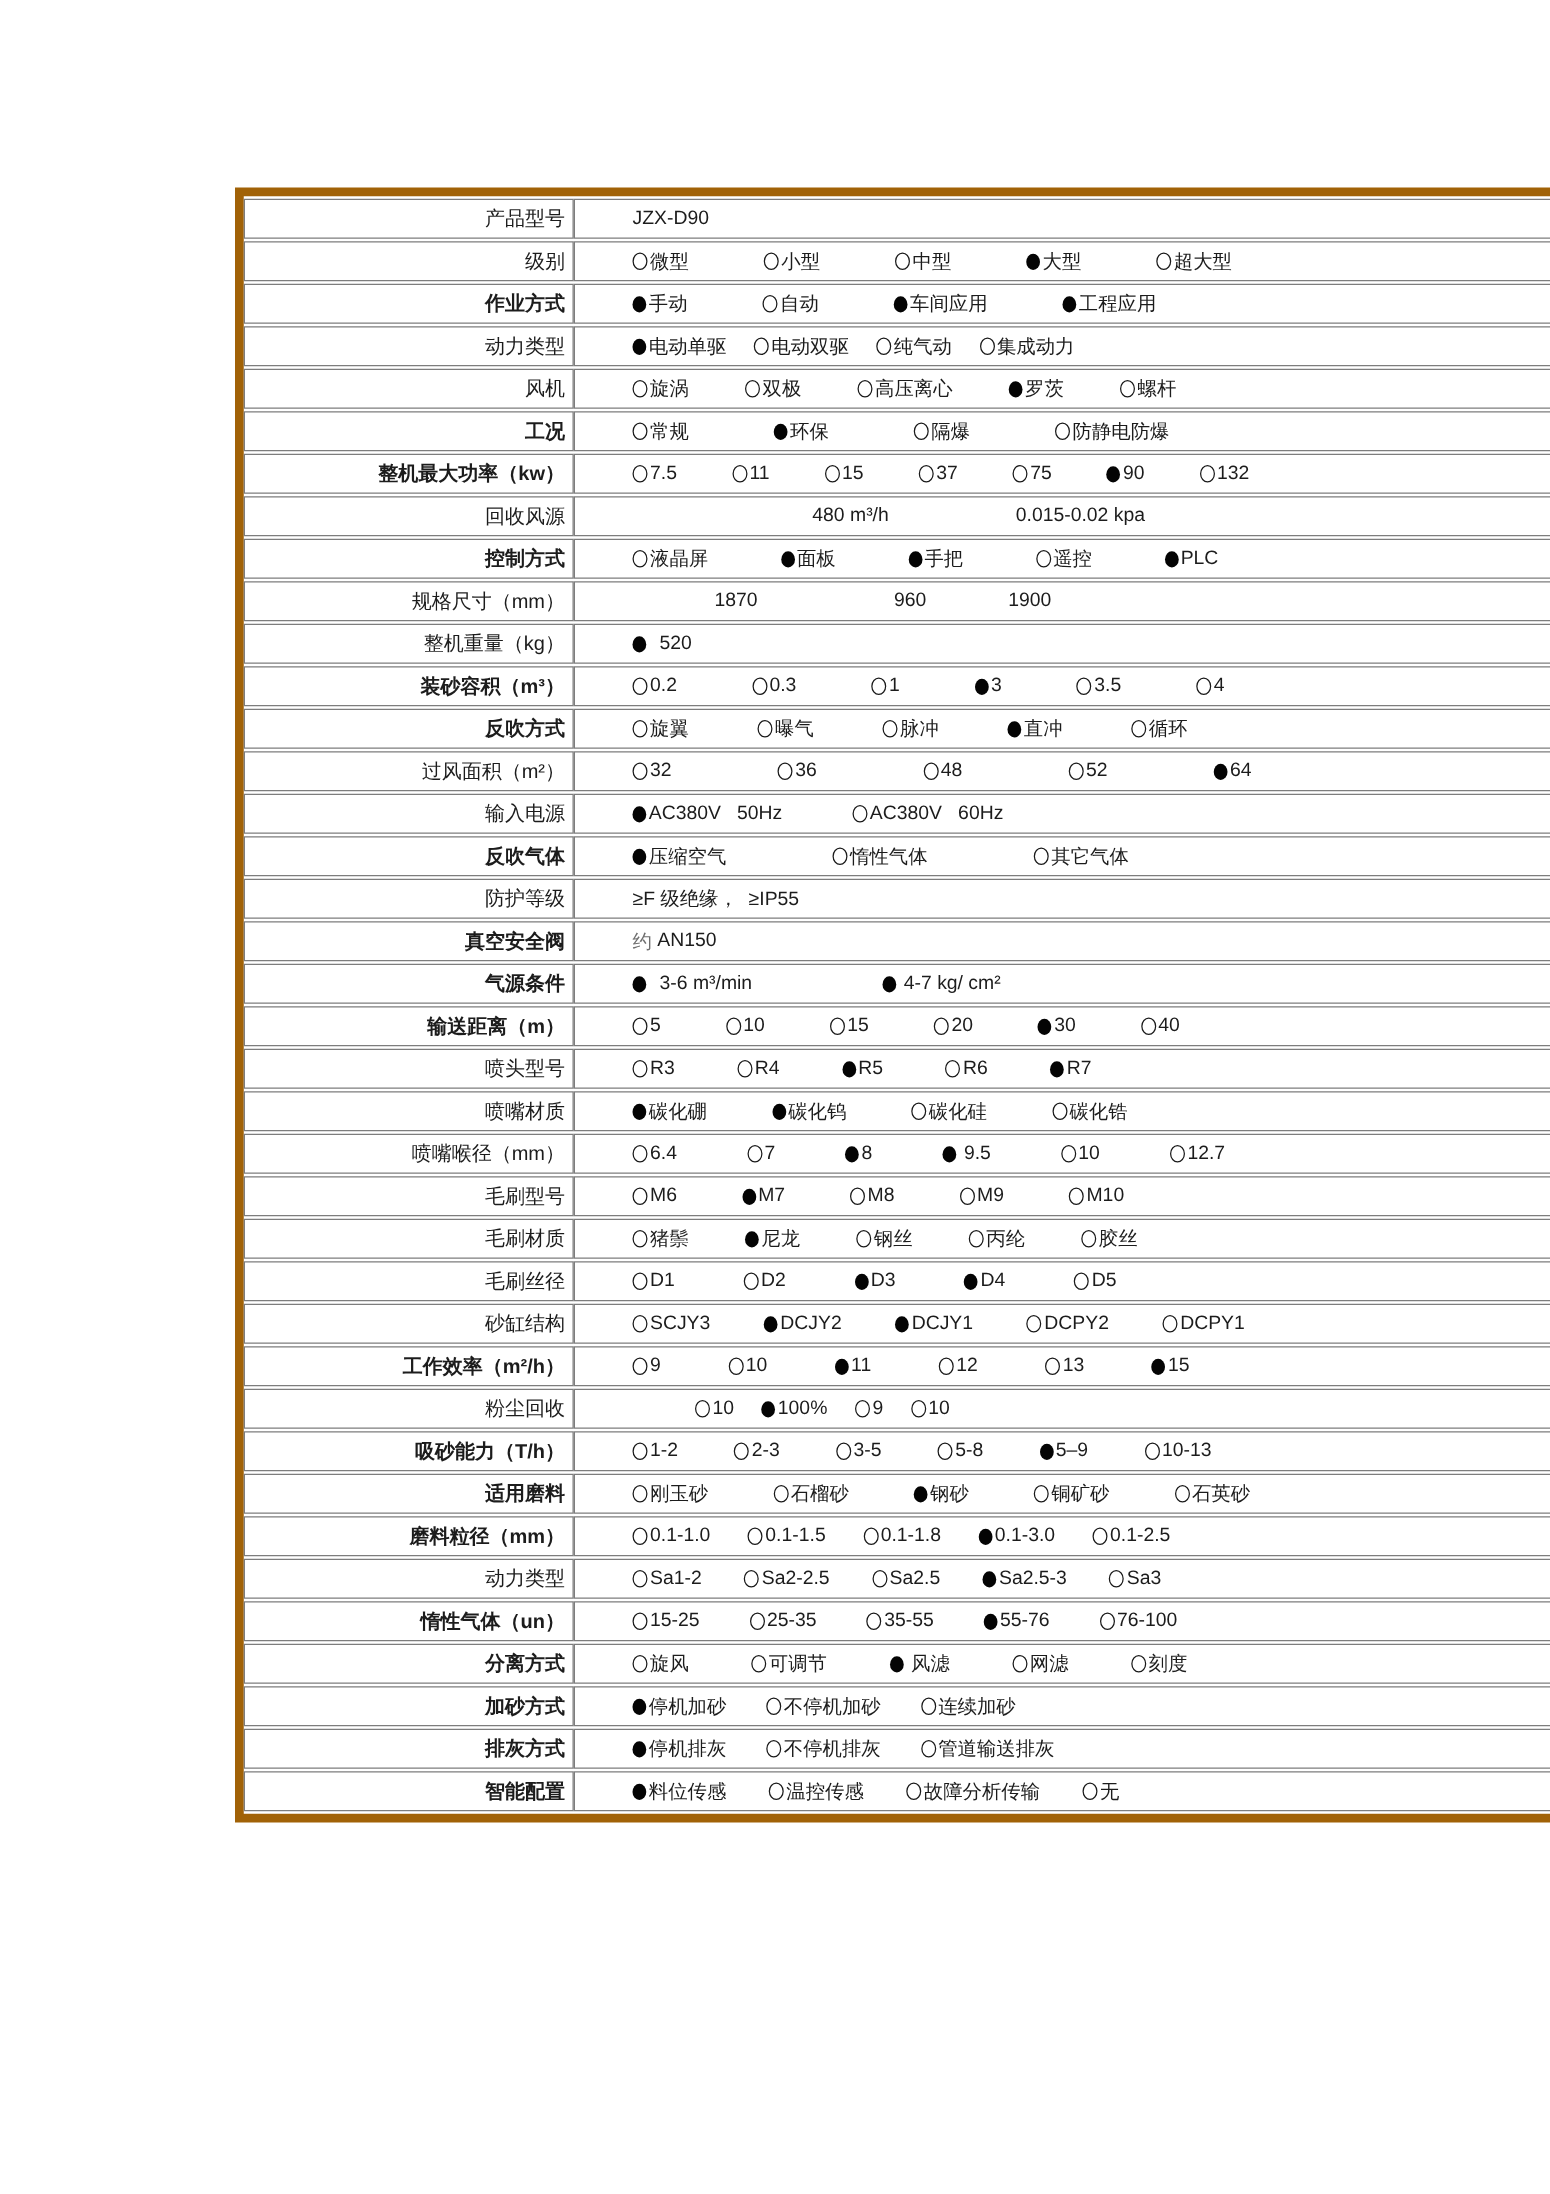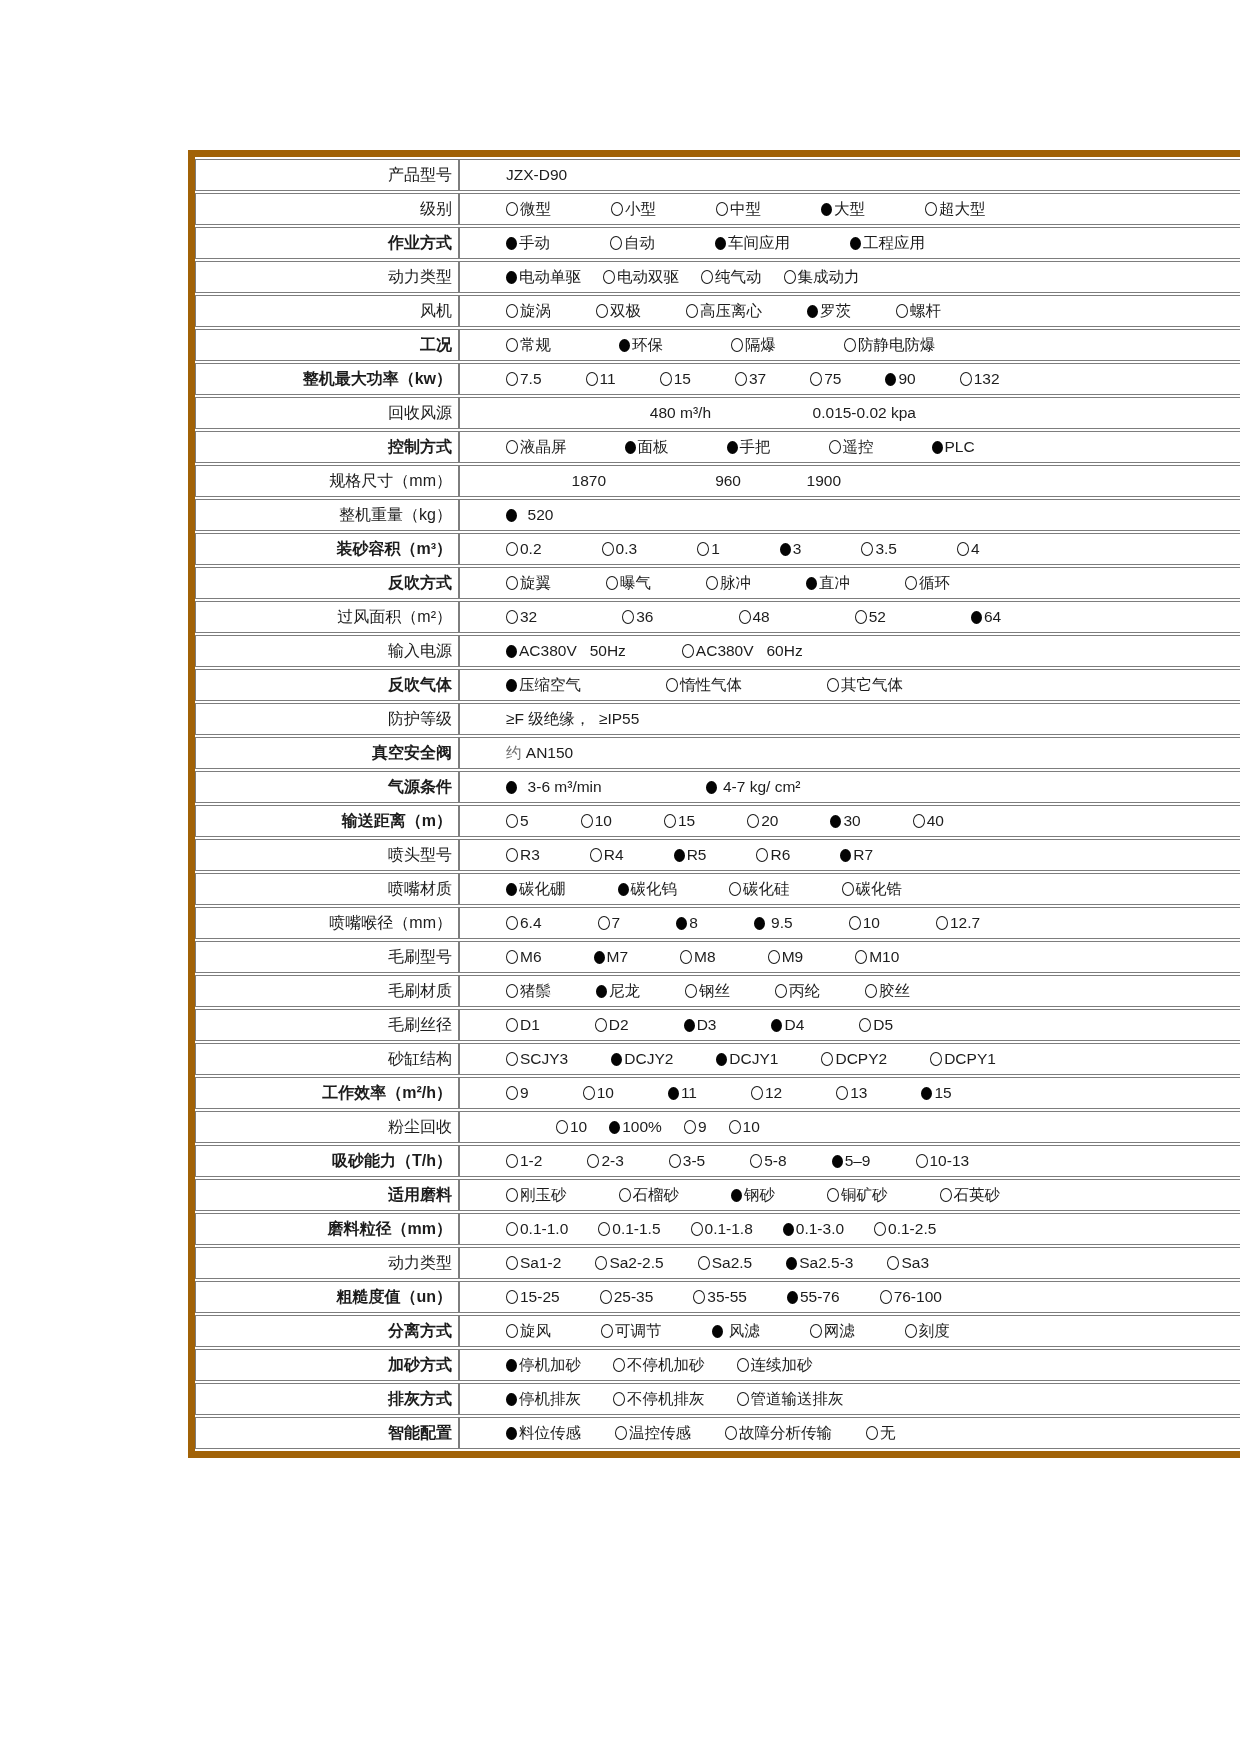--- a/index.html
+++ b/index.html
@@ -264,21 +264,21 @@
             <div class="opts" style="column-gap: 30px;"><span class="opt"><span class="radio empty"></span><span class="opt-label">0.1-1.0</span></span><span class="opt"><span class="radio empty"></span><span class="opt-label">0.1-1.5</span></span><span class="opt"><span class="radio empty"></span><span class="opt-label">0.1-1.8</span></span><span class="opt"><span class="radio filled"></span><span class="opt-label">0.1-3.0</span></span><span class="opt"><span class="radio empty"></span><span class="opt-label">0.1-2.5</span></span></div>
           </td>
         </tr>
         <tr>
           <td class="c-label">动力类型</td>
           <td class="c-value">
             <div class="opts" style="column-gap: 34px;"><span class="opt"><span class="radio empty"></span><span class="opt-label">Sa1-2</span></span><span class="opt"><span class="radio empty"></span><span class="opt-label">Sa2-2.5</span></span><span class="opt"><span class="radio empty"></span><span class="opt-label">Sa2.5</span></span><span class="opt"><span class="radio filled"></span><span class="opt-label">Sa2.5-3</span></span><span class="opt"><span class="radio empty"></span><span class="opt-label">Sa3</span></span></div>
           </td>
         </tr>
         <tr>
-          <td class="c-label bold">粗糙度值（un）</td>
+          <td class="c-label bold">惰性气体（un）</td>
           <td class="c-value">
             <div class="opts" style="column-gap: 40px;"><span class="opt"><span class="radio empty"></span><span class="opt-label">15-25</span></span><span class="opt"><span class="radio empty"></span><span class="opt-label">25-35</span></span><span class="opt"><span class="radio empty"></span><span class="opt-label">35-55</span></span><span class="opt"><span class="radio filled"></span><span class="opt-label">55-76</span></span><span class="opt"><span class="radio empty"></span><span class="opt-label">76-100</span></span></div>
           </td>
         </tr>
         <tr>
           <td class="c-label bold">分离方式</td>
           <td class="c-value">
             <div class="opts" style="column-gap: 50px;"><span class="opt"><span class="radio empty"></span><span class="opt-label">旋风</span></span><span class="opt"><span class="radio empty"></span><span class="opt-label">可调节</span></span><span class="opt"><span class="radio filled"></span><span class="opt-label"> 风滤</span></span><span class="opt"><span class="radio empty"></span><span class="opt-label">网滤</span></span><span class="opt"><span class="radio empty"></span><span class="opt-label">刻度</span></span></div>
           </td>
         </tr>

